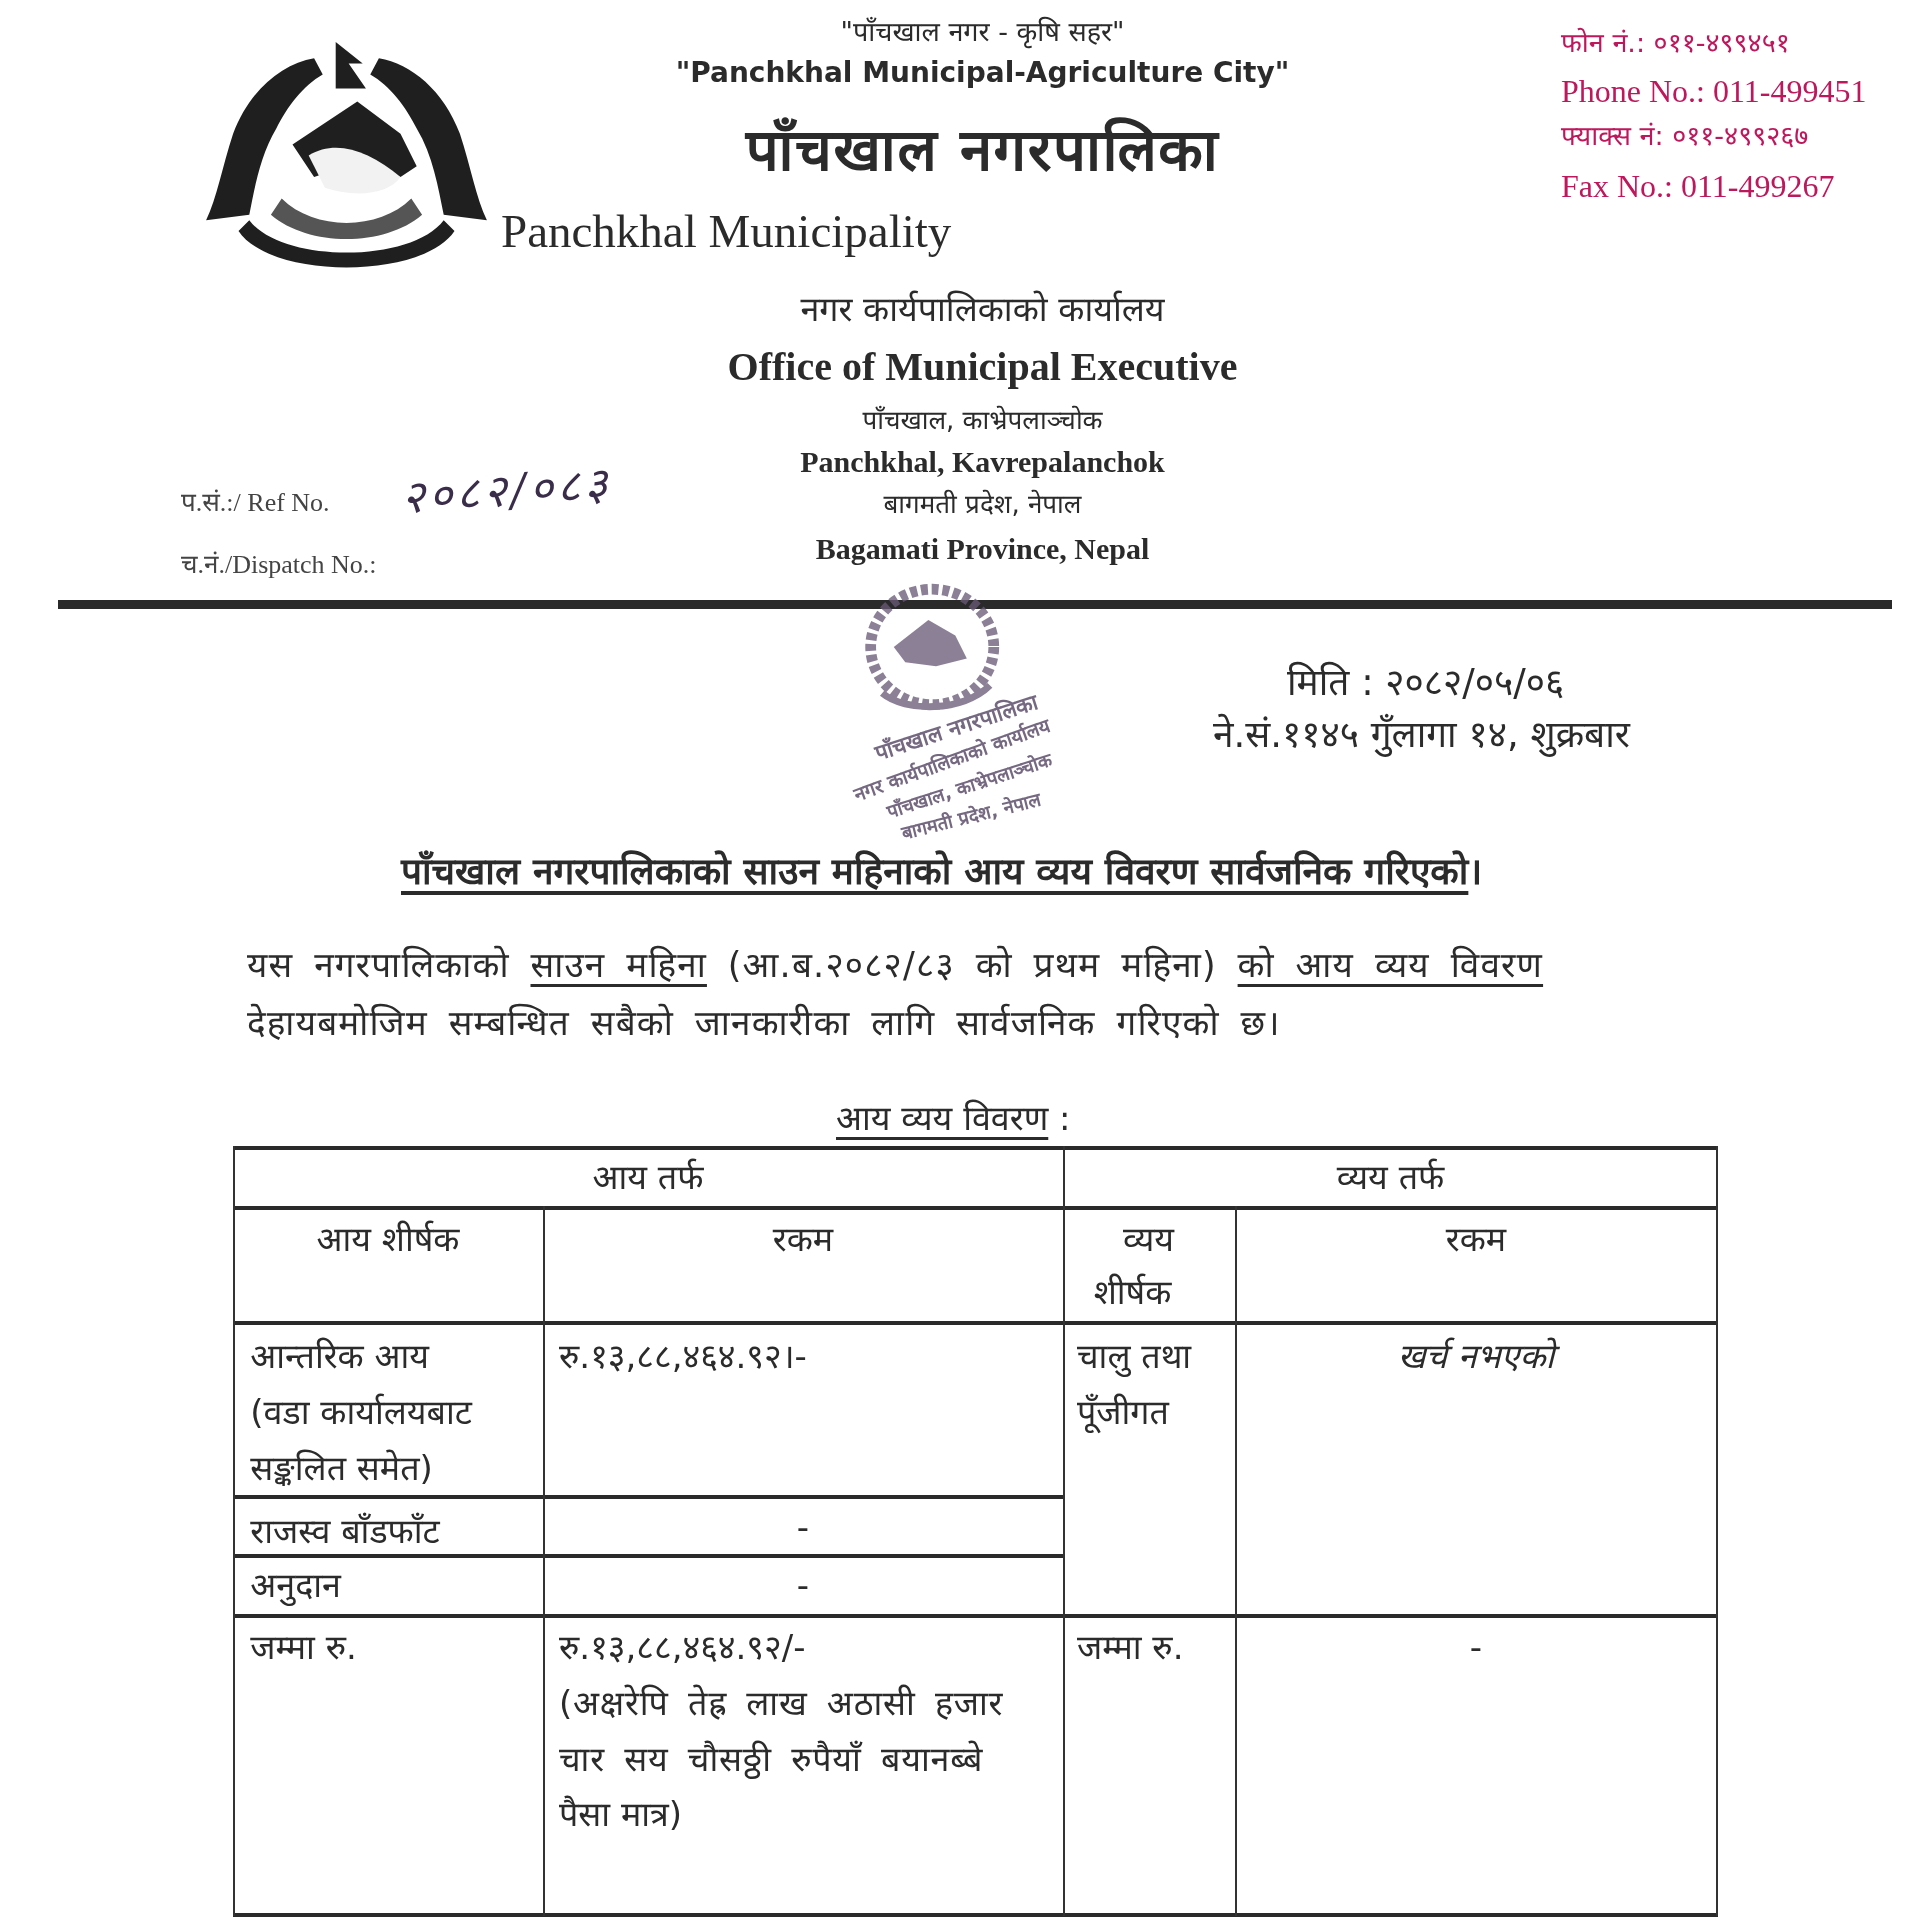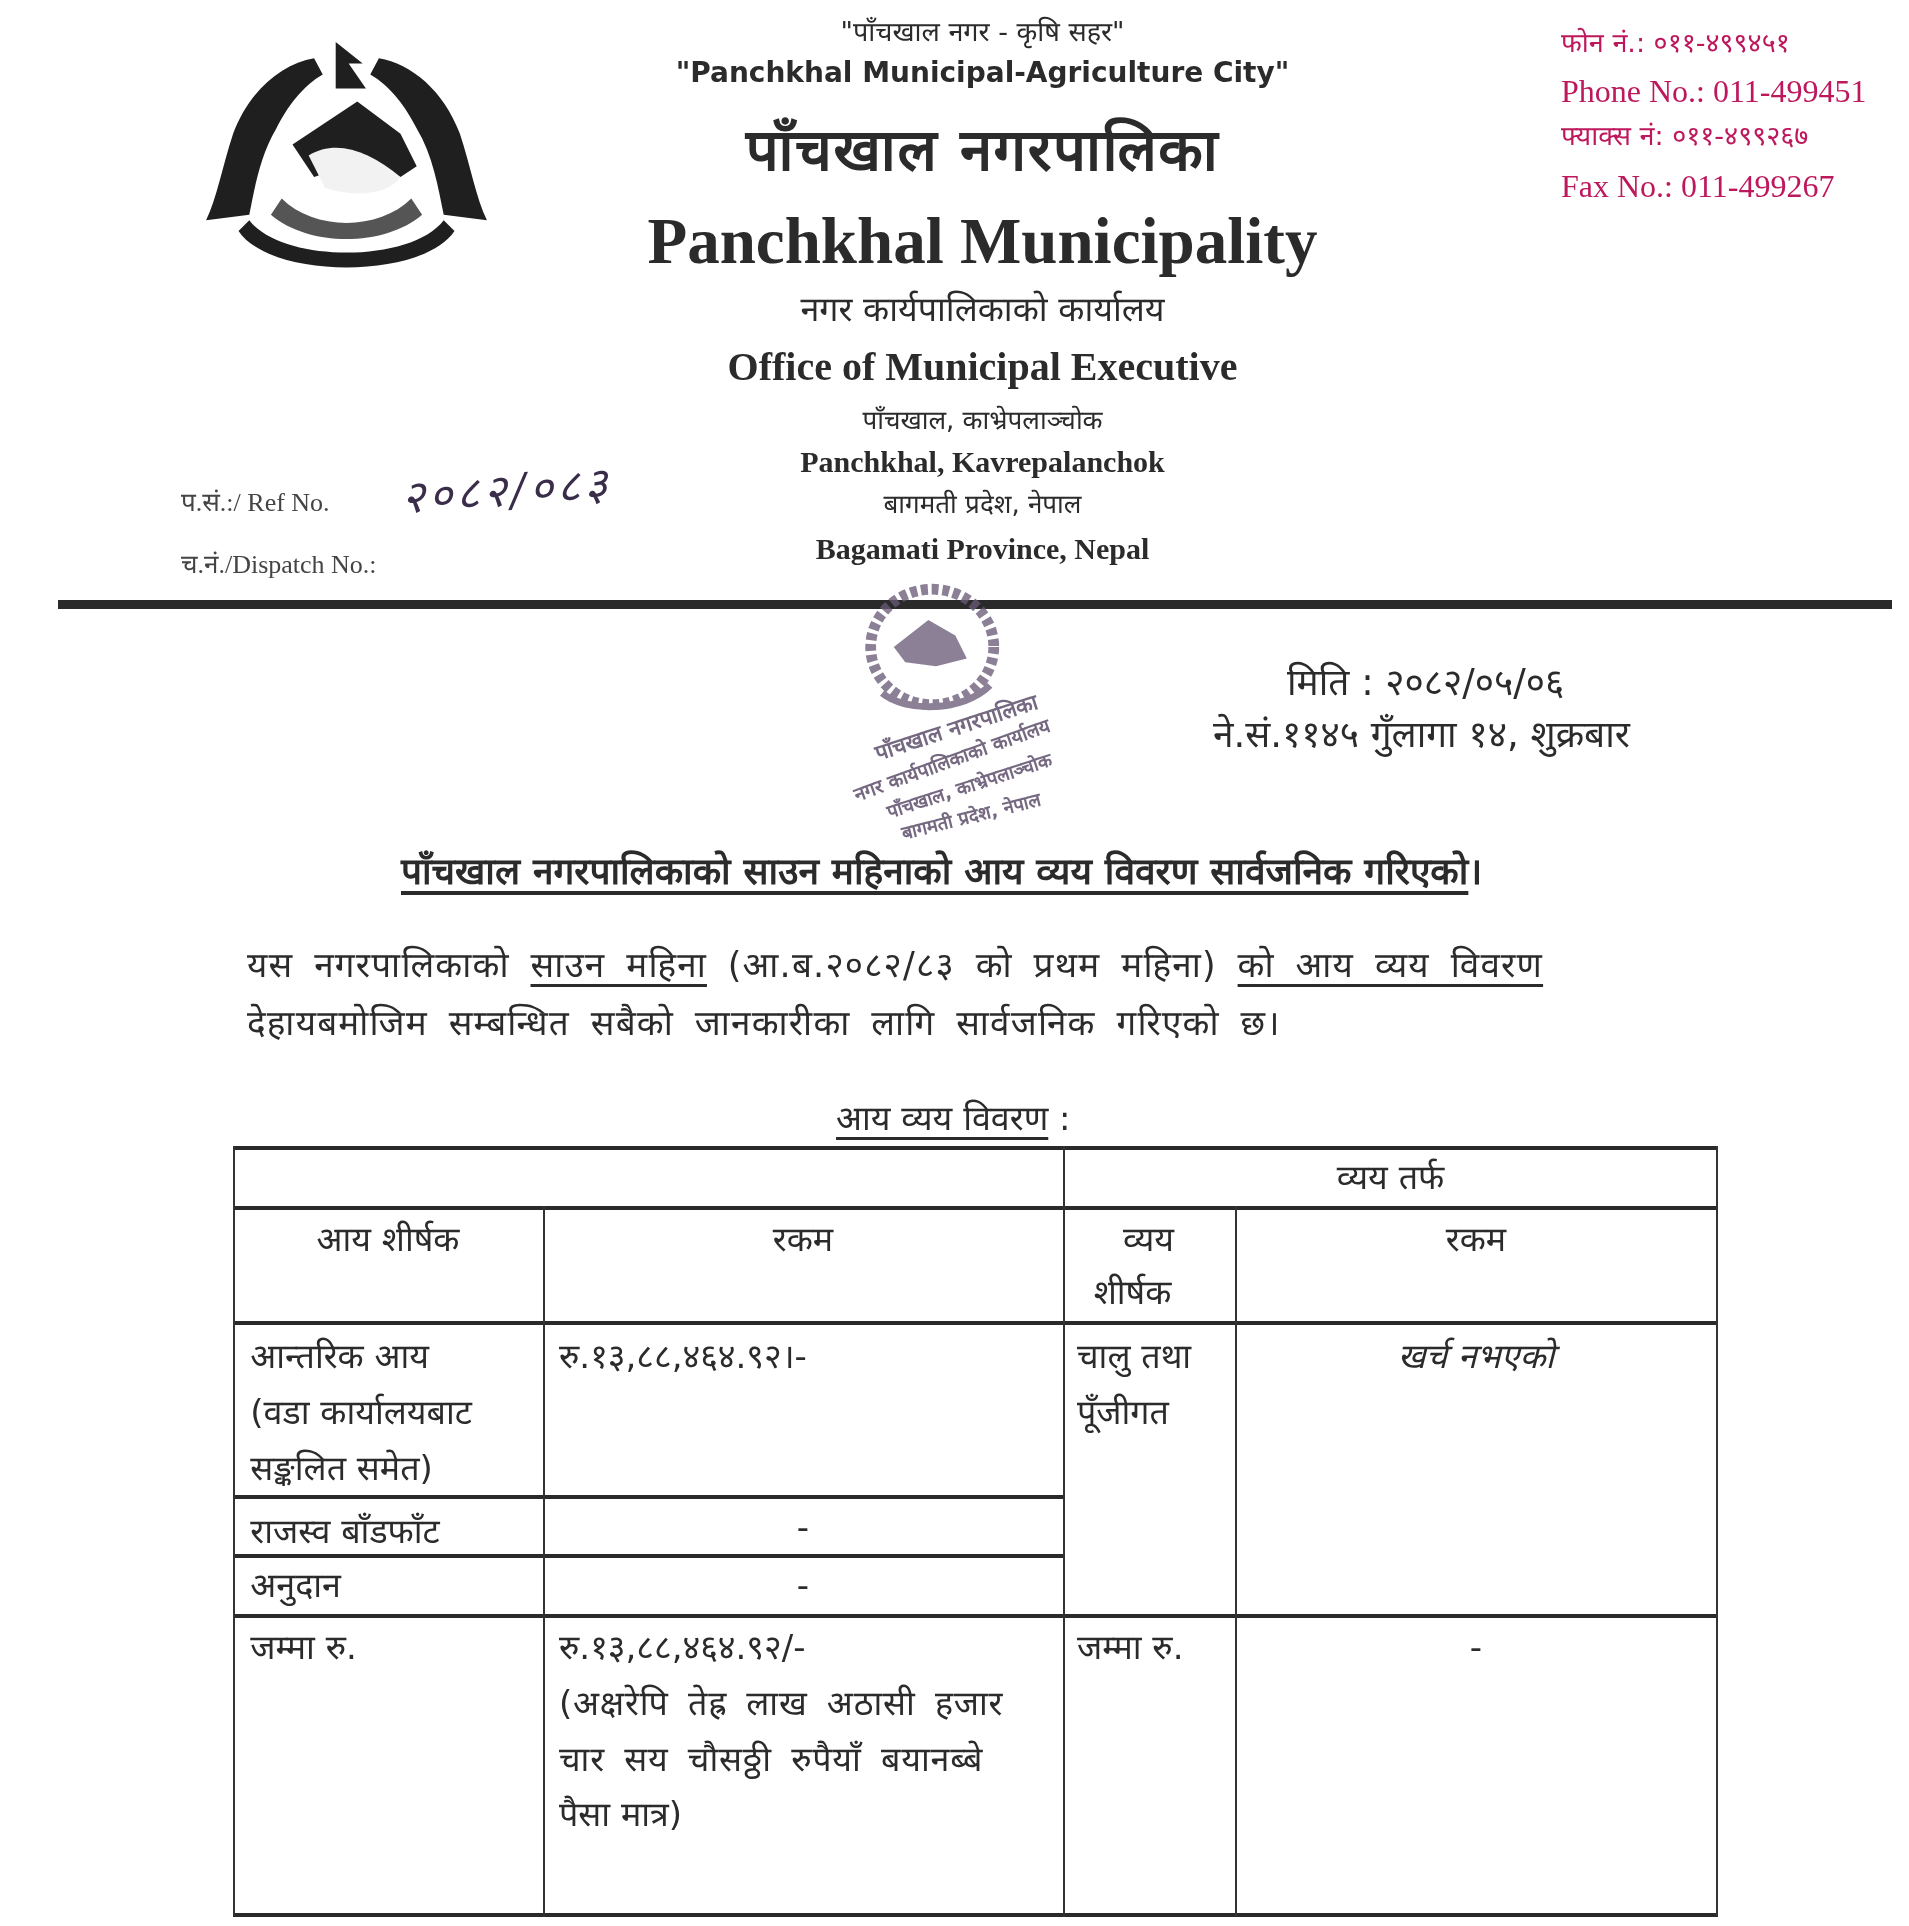--- a/index.html
+++ b/index.html
@@ -7,21 +7,21 @@
          font-family:"DejaVu Sans", sans-serif; color:#2b2b2b; }
   .abs { position:absolute; }
   .serif { font-family:"Liberation Serif", "DejaVu Serif", serif; }
   .center { text-align:center; }
 
   
   #emblem { left:181px; top:15.4px; width:331px; height:270px; }
   .hdr-slogan-np { left:578px; top:11.6px; width:809px; font-size:27px; text-align:center; }
   .hdr-slogan-en { left:578px; top:56px; width:809px; font-size:28px; font-weight:bold; text-align:center; font-family:"DejaVu Sans", sans-serif; }
   .hdr-title-np { left:578px; top:108px; width:809px; font-size:58px; font-weight:bold; text-align:center; letter-spacing:1.5px; }
-  .hdr-title-en { left:501px; top:204px; width:963px; font-size:65px; font-weight:bold; text-align:center; }
+  .hdr-title-en { left:501px; top:204px; width:963px; font-size:47px; font-weight:normal; }
   .hdr-office-np { left:578px; top:285px; width:809px; font-size:34px; text-align:center; }
   .hdr-office-en { left:578px; top:343px; width:809px; font-size:40px; font-weight:bold; text-align:center; }
   .hdr-addr { left:578px; width:809px; text-align:center; }
   .hdr-addr.np { font-size:26px; }
   .hdr-addr.en { font-size:30px; font-weight:bold; }
 
   .contact { left:1545px; font-size:27px; color:#be185d; white-space:nowrap;margin-left:16px; }
   .contact.en { font-family:"Liberation Serif", serif; font-size:32px; }
 
   .ref { left:181px; font-size:26px; color:#444; white-space:nowrap; }
@@ -126,20 +126,21 @@
   <div class="hline" style="left:0;top:408px;width:830px"></div>
   <div class="hline" style="left:0;top:468px;width:1485px"></div>
   <div class="hline" style="left:0;top:767px;width:1485px"></div>
 
   <div class="vline" style="left:0;top:0;height:770px"></div>
   <div class="vline" style="left:310px;top:60px;height:710px"></div>
   <div class="vline" style="left:830px;top:0;height:770px"></div>
   <div class="vline" style="left:1002px;top:60px;height:710px"></div>
   <div class="vline" style="left:1483px;top:0;height:770px"></div>
 
+  <div class="cell center" style="left:0;top:1.9px;width:830px">आय तर्फ</div>
   <div class="cell center" style="left:0;top:64px;width:310px">आय शीर्षक</div>
 
   <div class="cell center" style="left:830px;top:1.9px;width:655px">व्यय तर्फ</div>
   <div class="cell center" style="left:310px;top:64px;width:520px">रकम</div>
   <div class="cell center" style="left:830px;top:64px;width:171px">व्यय</div>
   <div class="cell center" style="left:830px;top:117px;width:139px">शीर्षक</div>
   <div class="cell center" style="left:1002px;top:64px;width:482px">रकम</div>
 
   <div class="cell" style="left:17.3px;top:181px">आन्तरिक आय</div>
   <div class="cell" style="left:17.3px;top:237px">(वडा कार्यालयबाट</div>

